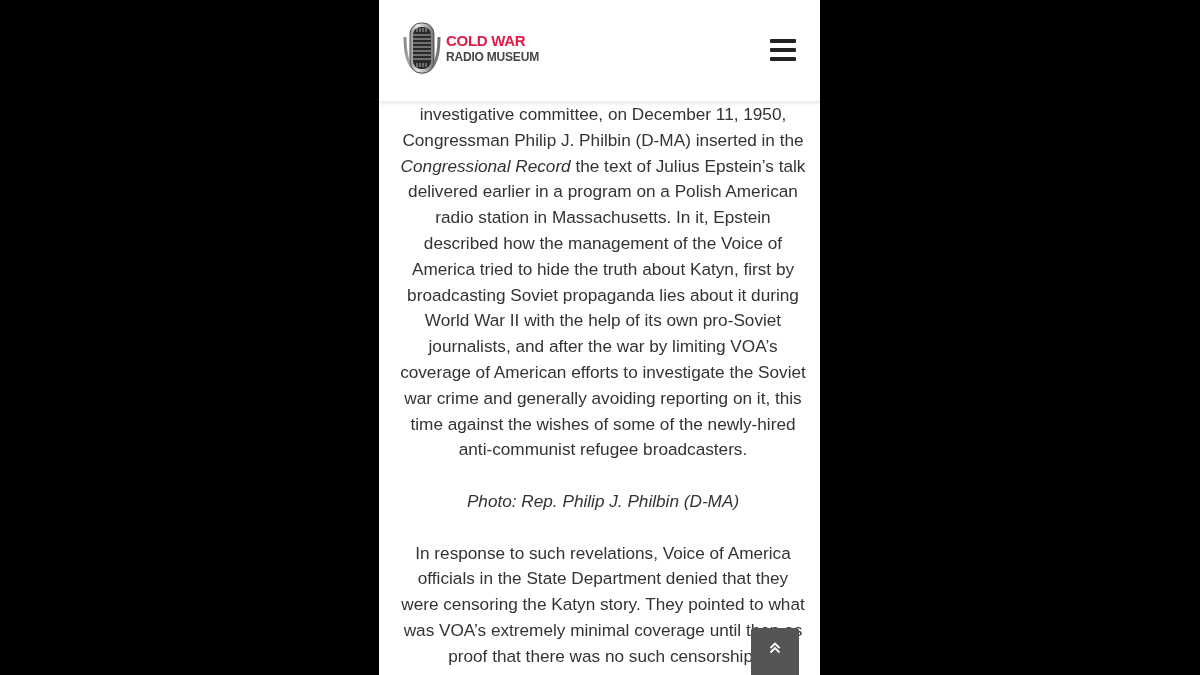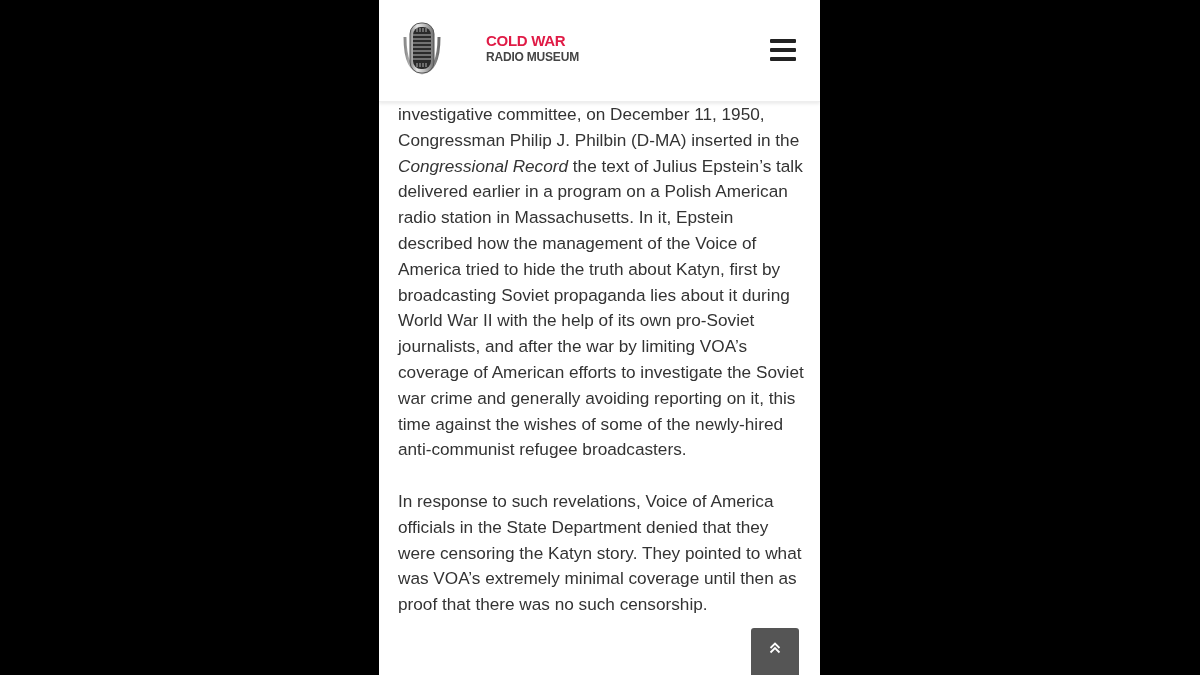--- a/index.html
+++ b/index.html
@@ -15,21 +15,21 @@
     background: #ffffff; overflow: hidden;
   }
   .header {
     position: absolute; left: 0; top: 0; width: 441px; height: 102px;
     background: #ffffff; z-index: 5;
     box-shadow: 0 2px 3px rgba(0,0,0,0.08);
     border-bottom: 1px solid #eeeeee;
   }
   .logo {
     position: absolute; left: 22px; top: 18px; height: 60px;
-    display: flex; align-items: center; cursor: pointer; gap: 40px;
+    display: flex; align-items: center; cursor: pointer;
   }
   .logo-mic { width: 42px; height: 58px; }
   .logo-text {
     margin-left: 3px; display: flex; flex-direction: column;
     font-family: "Liberation Sans", sans-serif; line-height: 1;
   }
   .logo-line1 {
     color: #e01b46; font-weight: bold; font-size: 15px; letter-spacing: -0.3px;
   }
   .logo-line2 {
@@ -38,21 +38,21 @@
   .hamburger {
     position: absolute; left: 391px; top: 39px; width: 26px; height: 22px;
     cursor: pointer; display: flex; flex-direction: column; justify-content: space-between;
   }
   .hamburger span {
     display: block; width: 26px; height: 4px; background: #222222; border-radius: 1px;
   }
   .content {
     position: absolute; left: 19px; top: 102px; width: 410px;
     font-family: "Liberation Sans", sans-serif;
-    font-size: 17.2px; line-height: 25.8px; color: #333333;
+    font-size: 17.2px; line-height: 25.8px; color: #333333; text-align: center;
   }
   .para { margin: 0; }
   .para-1 { margin-top: 0px; }
   .caption { font-style: italic; margin-top: 25.8px; }
   .para-2 { margin-top: 25.8px; }
   em { font-style: italic; }
   .to-top {
     position: absolute; left: 372px; top: 628px; width: 48px; height: 52px;
     background: #555555; border-radius: 3px; z-index: 6; cursor: pointer;
     display: flex; align-items: flex-start; justify-content: center;
@@ -108,20 +108,21 @@
       <div class="hamburger">
         <span></span>
         <span></span>
         <span></span>
       </div>
     </div>
 
     <div class="content">
       <p class="para para-1"><span>investigative committee, on December 11, 1950, Congressman Philip J. Philbin (D-MA) inserted in the </span><em>Congressional Record</em><span> the text of Julius Epstein’s talk delivered earlier in a program on a  Polish American radio station in Massachusetts. In it, Epstein described how the management of the Voice of America tried to hide the truth about Katyn, first by broadcasting Soviet propaganda lies about it during World War II with the help of its own pro-Soviet journalists, and after the war by limiting VOA’s coverage of American efforts to investigate the Soviet war crime and generally avoiding reporting on it, this time against the wishes of some of the newly-hired anti-communist refugee broadcasters.</span></p>
 
+      <p class="para caption">Photo: Rep. Philip J. Philbin (D-MA)</p>
 
       <p class="para para-2">In response to such revelations, Voice of America officials in the State Department denied that they were censoring the Katyn story. They pointed to what was VOA’s extremely minimal coverage until then as proof that there was no such censorship.</p>
     </div>
 
     <div class="to-top">
       <svg width="12" height="12" viewBox="0 0 12 12" xmlns="http://www.w3.org/2000/svg">
         <polyline points="1.5,6 6,1.5 10.5,6" fill="none" stroke="#ffffff" stroke-width="1.8"></polyline>
         <polyline points="1.5,10.5 6,6 10.5,10.5" fill="none" stroke="#ffffff" stroke-width="1.8"></polyline>
       </svg>
     </div>

